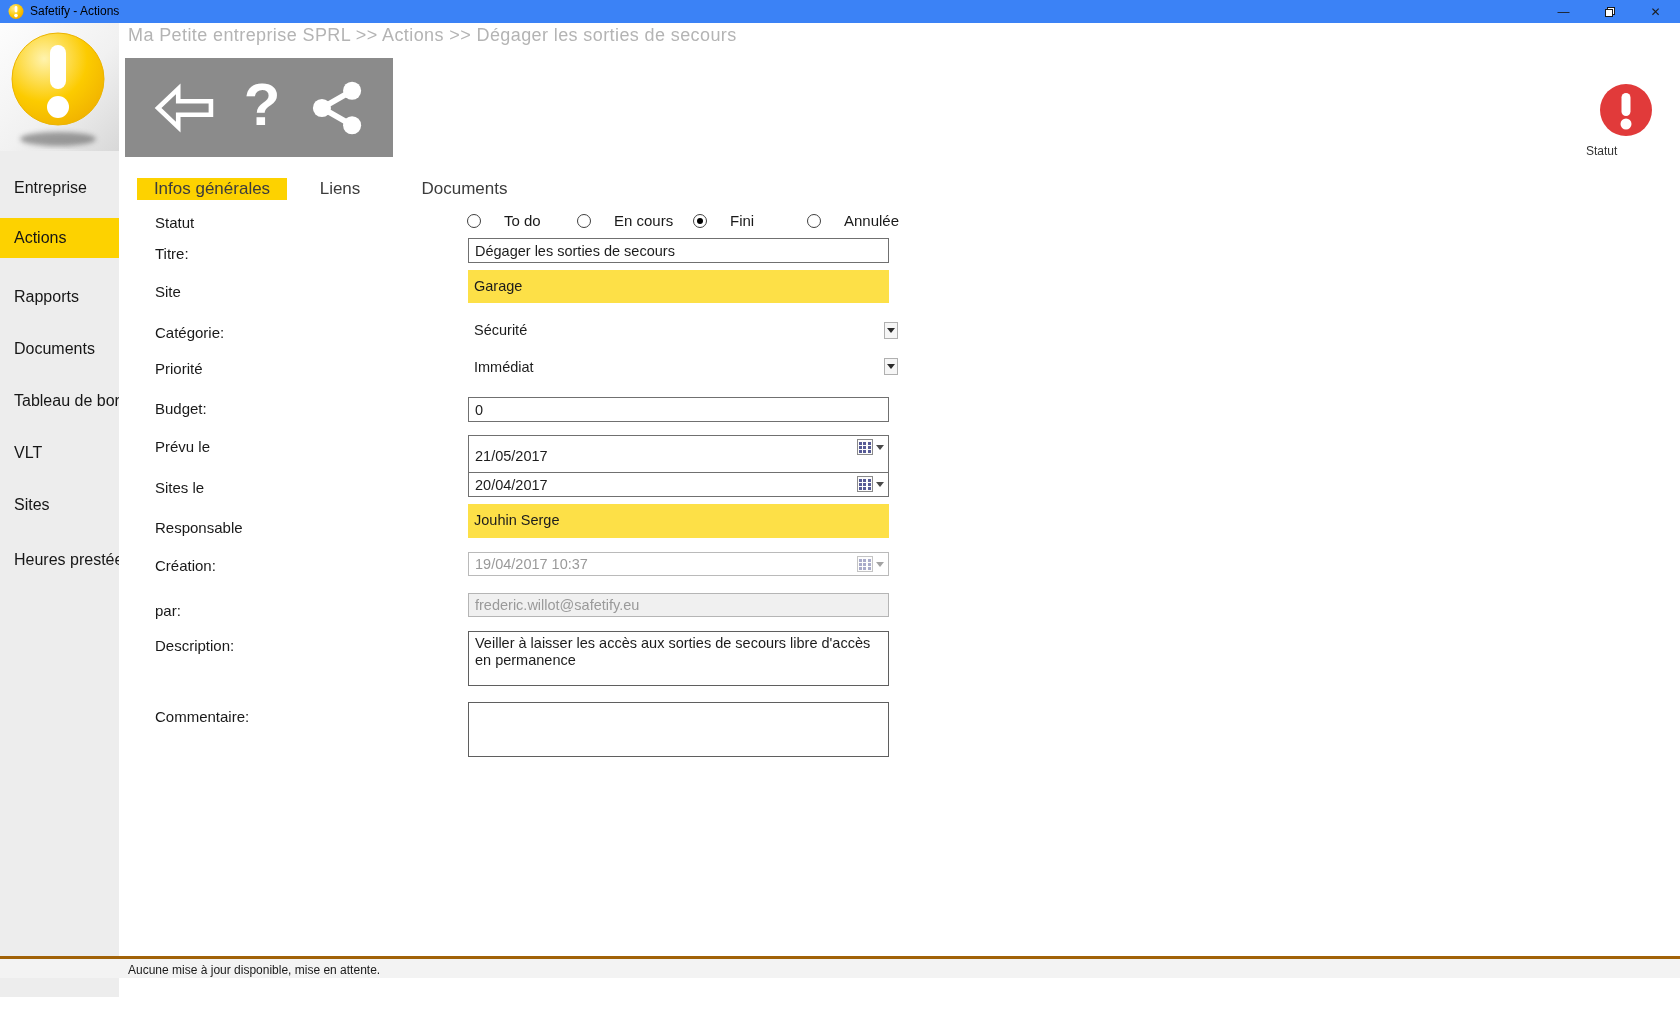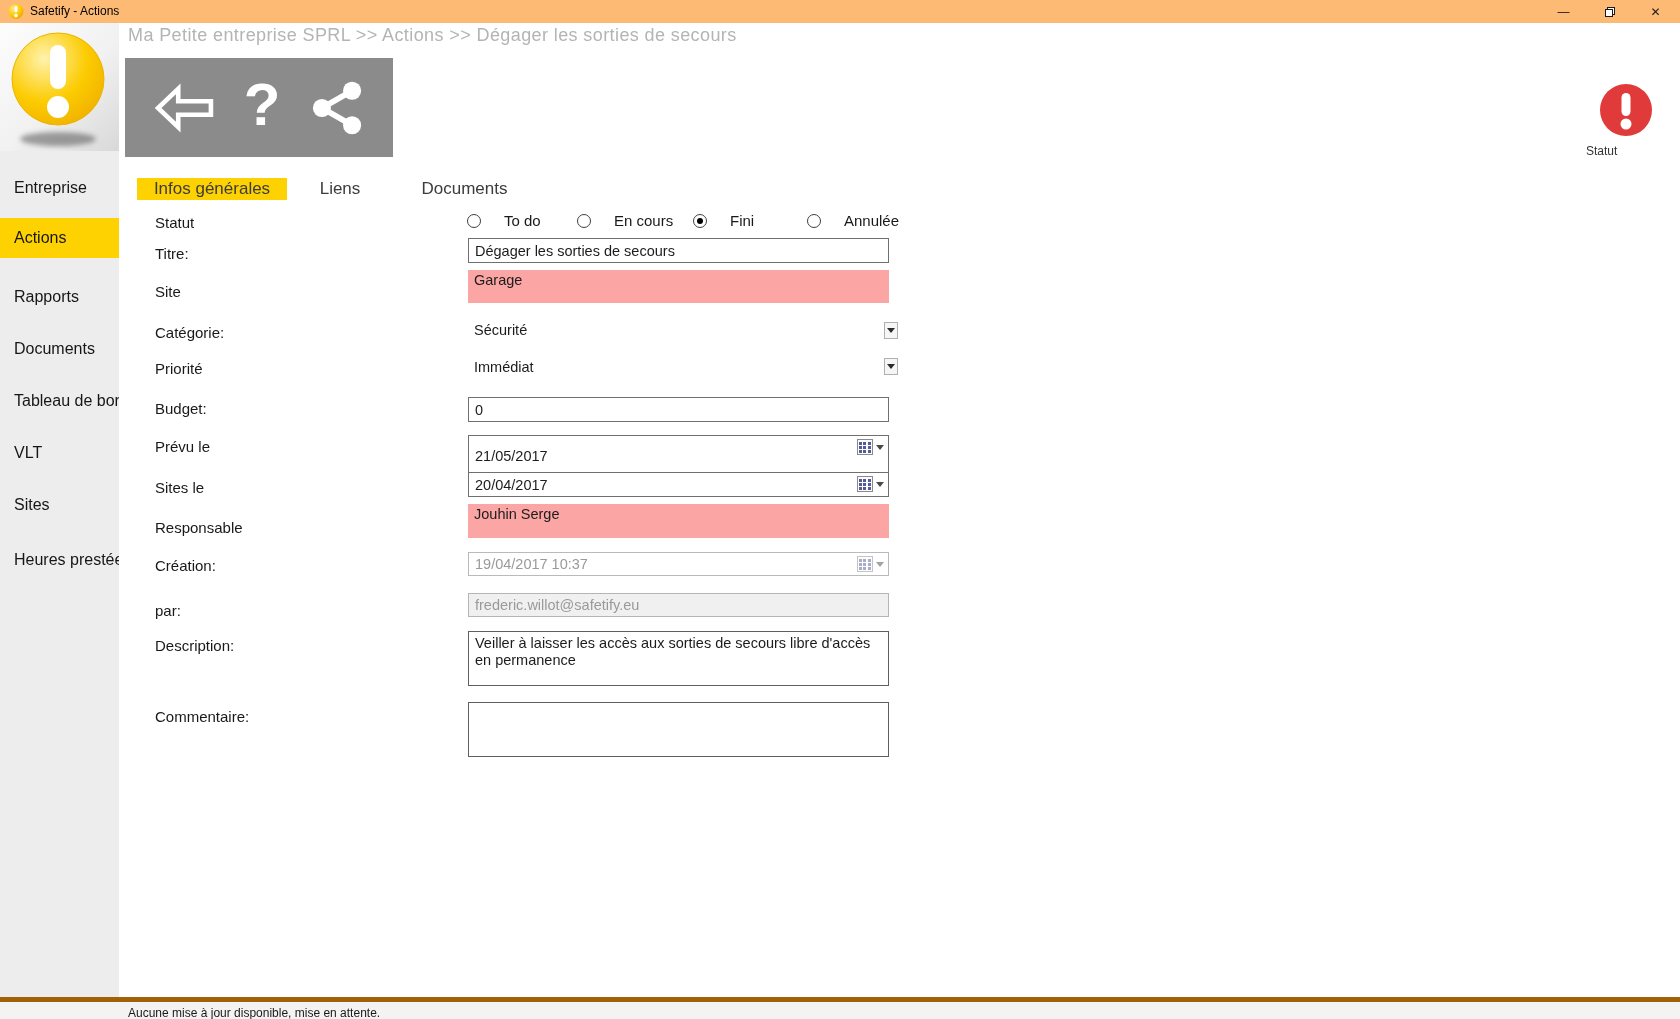--- a/index.html
+++ b/index.html
@@ -2,21 +2,21 @@
 <html><head>
 <meta charset="utf-8">
 <style>
   * { margin:0; padding:0; box-sizing:border-box; }
   html,body { width:1680px; height:1019px; }
   body { font-family:"Liberation Sans", sans-serif; background:#fff; overflow:hidden; }
   #app { position:relative; width:1680px; height:1019px; background:#fff; }
   .abs { position:absolute; }
 
   
-  .titlebar { left:0; top:0; width:1680px; height:23px; background:#fdba74; }
+  .titlebar { left:0; top:0; width:1680px; height:23px; background:#3b82f6; }
   .titlebar-title { left:30px; top:4px; font-size:12px; color:#000; }
   .win-btn { top:0; width:45px; height:23px; display:flex; align-items:center; justify-content:center; cursor:default; }
   .win-glyph { font-size:12px; color:#1a1a1a; line-height:1; }
   .restore-glyph { position:relative; width:10px; height:10px; }
   .restore-glyph .r1 { position:absolute; left:2px; top:0; width:8px; height:8px; border:1px solid #1a1a1a; background:#fff; }
   .restore-glyph .r2 { position:absolute; left:0; top:2px; width:8px; height:8px; border:1px solid #1a1a1a; background:#fff; }
 
   
   .sidebar { left:0; top:23px; width:119px; height:974px; background:#ededed; }
   .logo-tile { position:absolute; left:0; top:0; width:119px; height:128px;
@@ -34,21 +34,21 @@
   .status-widget-label { left:1586px; top:144px; width:78px; font-size:12px; color:#333; }
 
   .tab { top:178px; height:22px; display:flex; align-items:center; justify-content:center;
          font-size:17px; color:#3c3c3c; cursor:default; white-space:nowrap; }
   .tab.active { background:#fdd200; }
 
   
   .flabel { left:155px; font-size:15px; color:#191919; white-space:nowrap; }
   .field { left:468px; width:421px; background:#fff; border:1px solid #707070; font-size:14.5px; color:#1c1c1c;
            display:flex; align-items:center; padding:0 6px; white-space:nowrap; overflow:hidden; }
-  .field.gray { background:#fca5a5; border:none; align-items:flex-start; padding-top:2px; }
+  .field.gray { background:#fde047; border:none; align-items:flex-start; padding-top:8px; }
   .field.disabled { border:1px solid #bababa; color:#9a9a9a; }
   .field.disabled-fill { border:1px solid #b5b5b5; background:#f0f0f0; color:#9a9a9a; }
   .textarea { align-items:flex-start; padding:3px 6px; white-space:normal; line-height:1.2;
               border:1px solid #5f5f5f; font-size:14.5px; }
   .combo-text { left:474px; font-size:14.5px; color:#1c1c1c; }
   .combo-btn { left:884px; width:14px; height:17px; background:#f6f6f6; border:1px solid #b0b0b0;
                display:flex; align-items:center; justify-content:center; cursor:default; }
   .tri { width:0; height:0; border-left:4px solid transparent; border-right:4px solid transparent; border-top:5px solid #2b2b2b; }
 
   .radio-opt { display:flex; align-items:center; position:absolute; top:212px; height:17px; }
@@ -57,21 +57,21 @@
   .radio-label { margin-left:23px; font-size:15px; color:#191919; white-space:nowrap; }
 
   .datebtn { position:absolute; right:4px; top:3px; display:flex; align-items:center; cursor:default; }
   .cal-ico { width:16px; height:16px; border:1px solid #8a8a8a; background:#fcfcfc; padding:2px 1px 1px 1px;
              display:grid; grid-template-columns:repeat(3,1fr); grid-gap:1px; }
   .cal-ico i { background:#565a96; width:3px; height:3px; display:block; }
   .datebtn .tri { margin-left:3px; border-top-color:#4a4a4a; }
   .datebtn.grayed { opacity:0.5; }
 
   
-  .statusbar { left:0; top:997px; width:1680px; height:22px; background:#f3f3f3; border-top:5px solid #a16207; }
+  .statusbar { left:0; top:956px; width:1680px; height:22px; background:#f3f3f3; border-top:3px solid #a16207; }
   .statusbar-text { position:absolute; left:128px; top:4px; font-size:12px; color:#1a1a1a; }
 </style>
 </head>
 <body>
 
 <div id="app">
 
   <div class="abs titlebar">
     <svg class="abs" style="left:8px;top:3px" width="16" height="17" viewBox="0 0 16 17">
       <defs>

